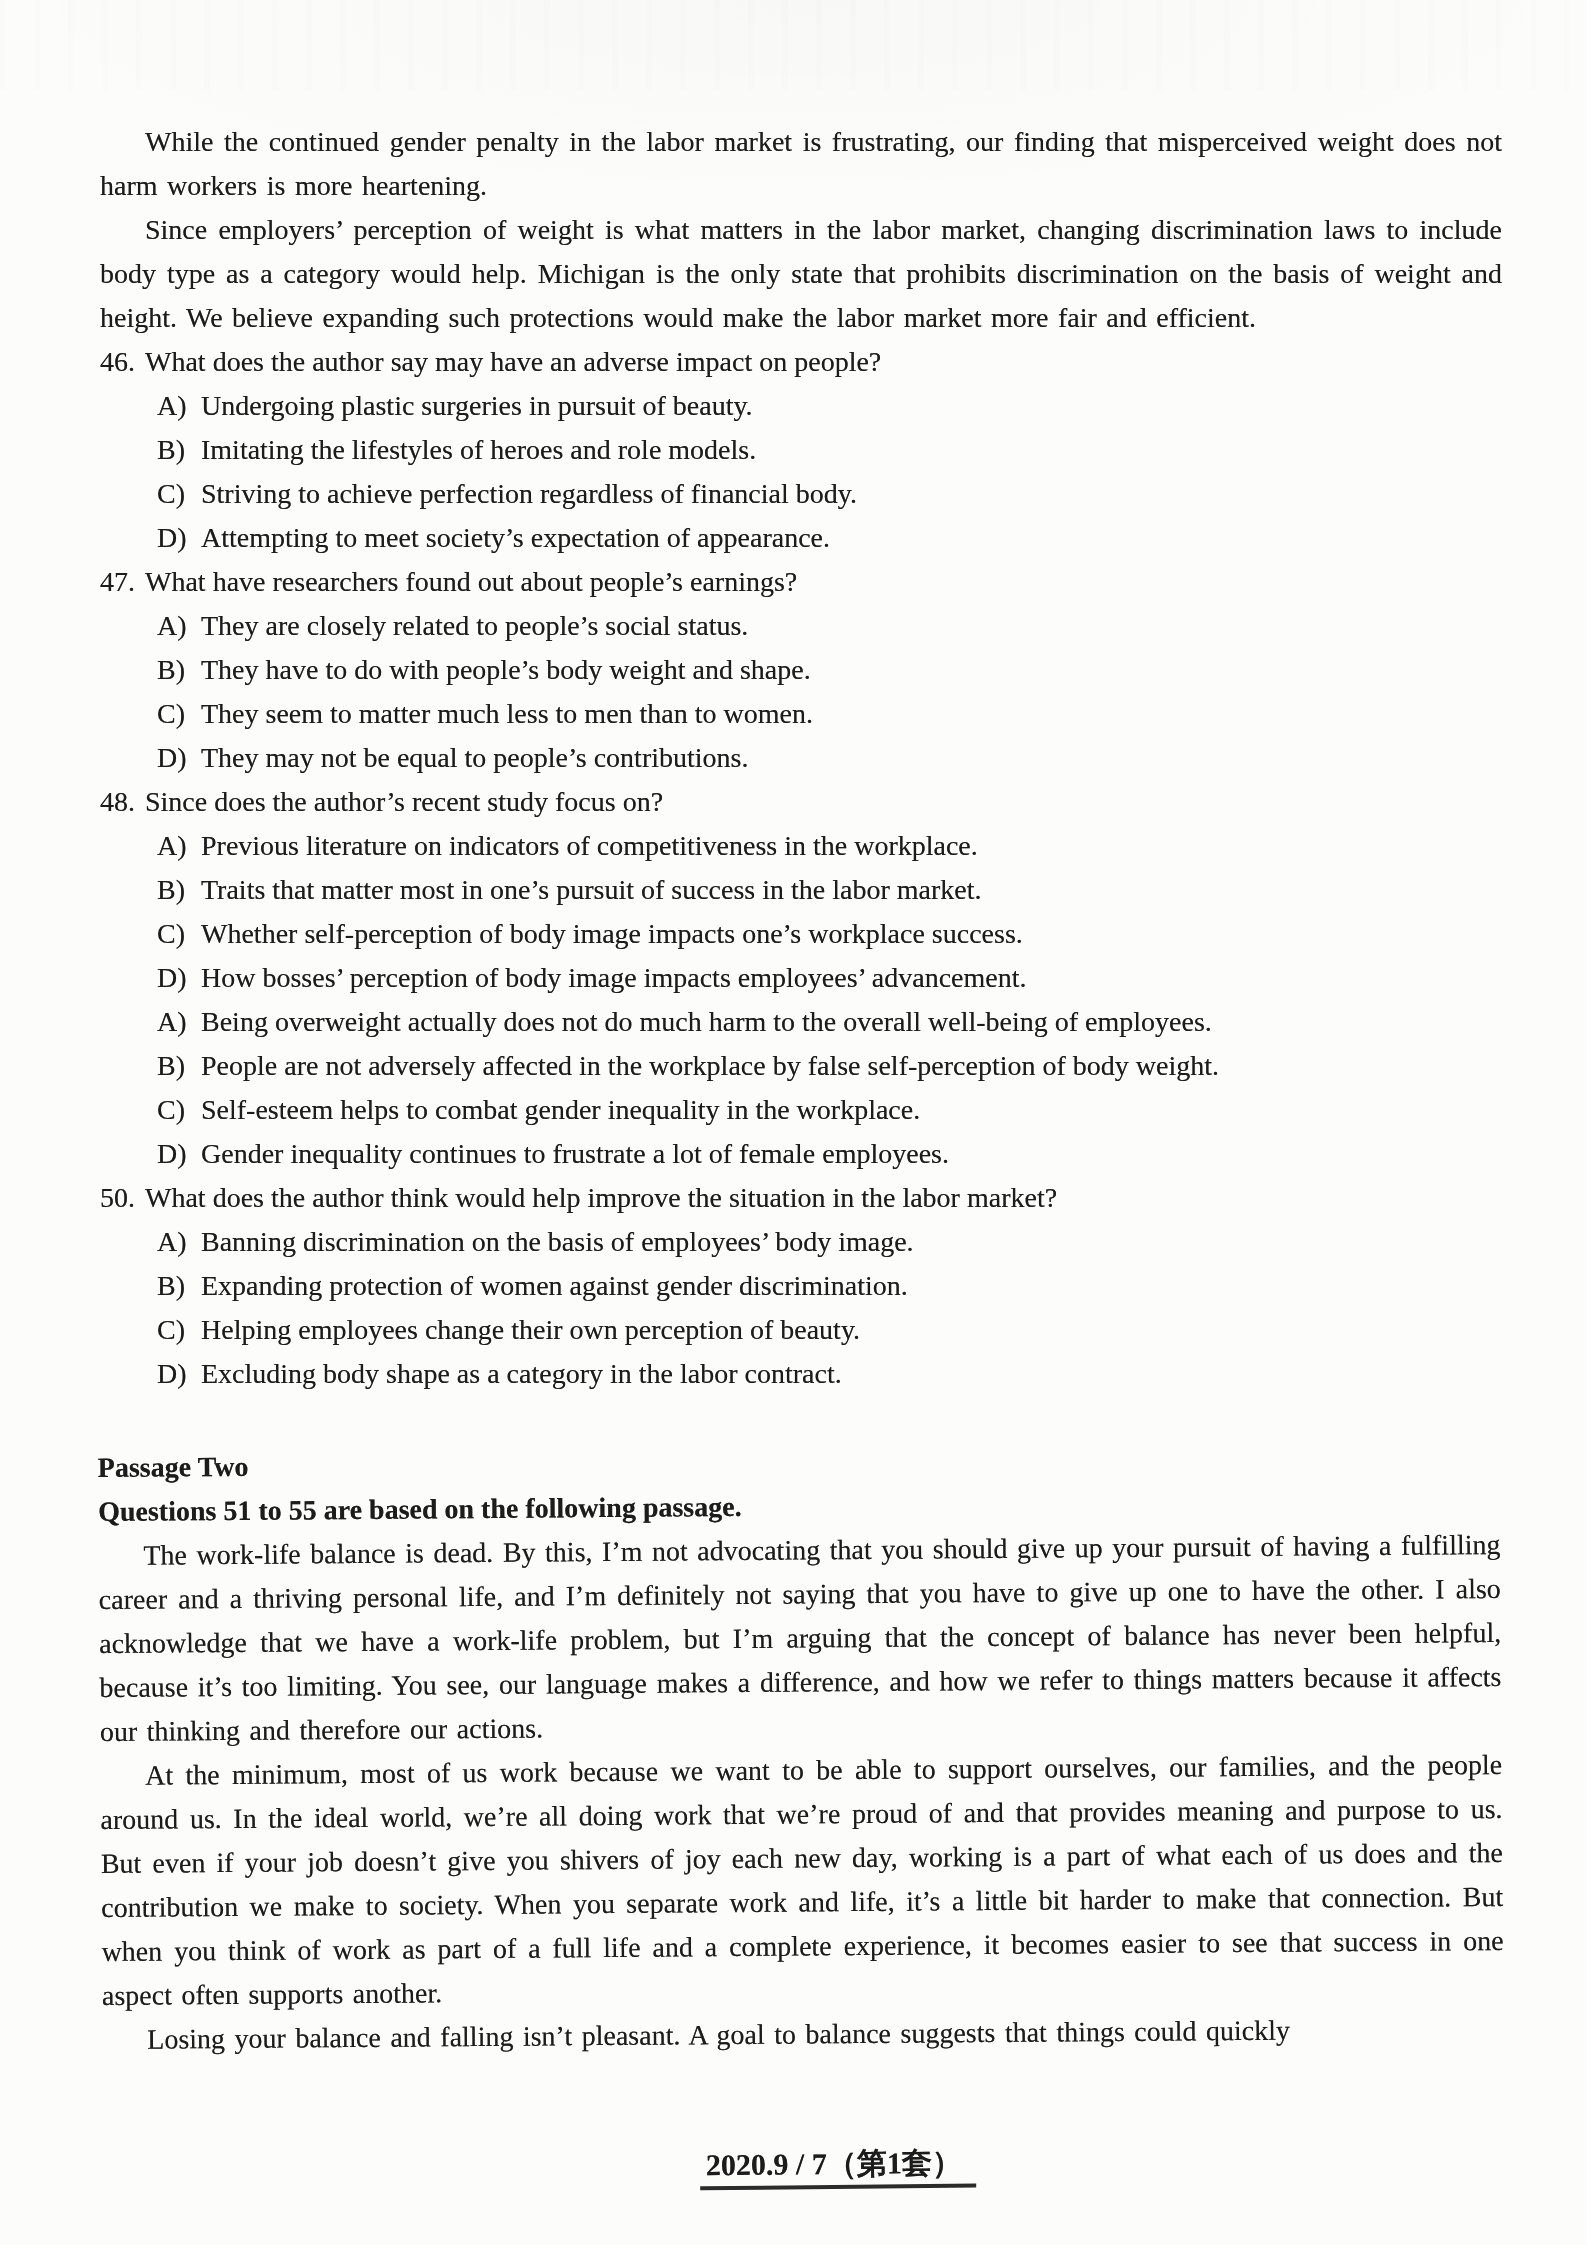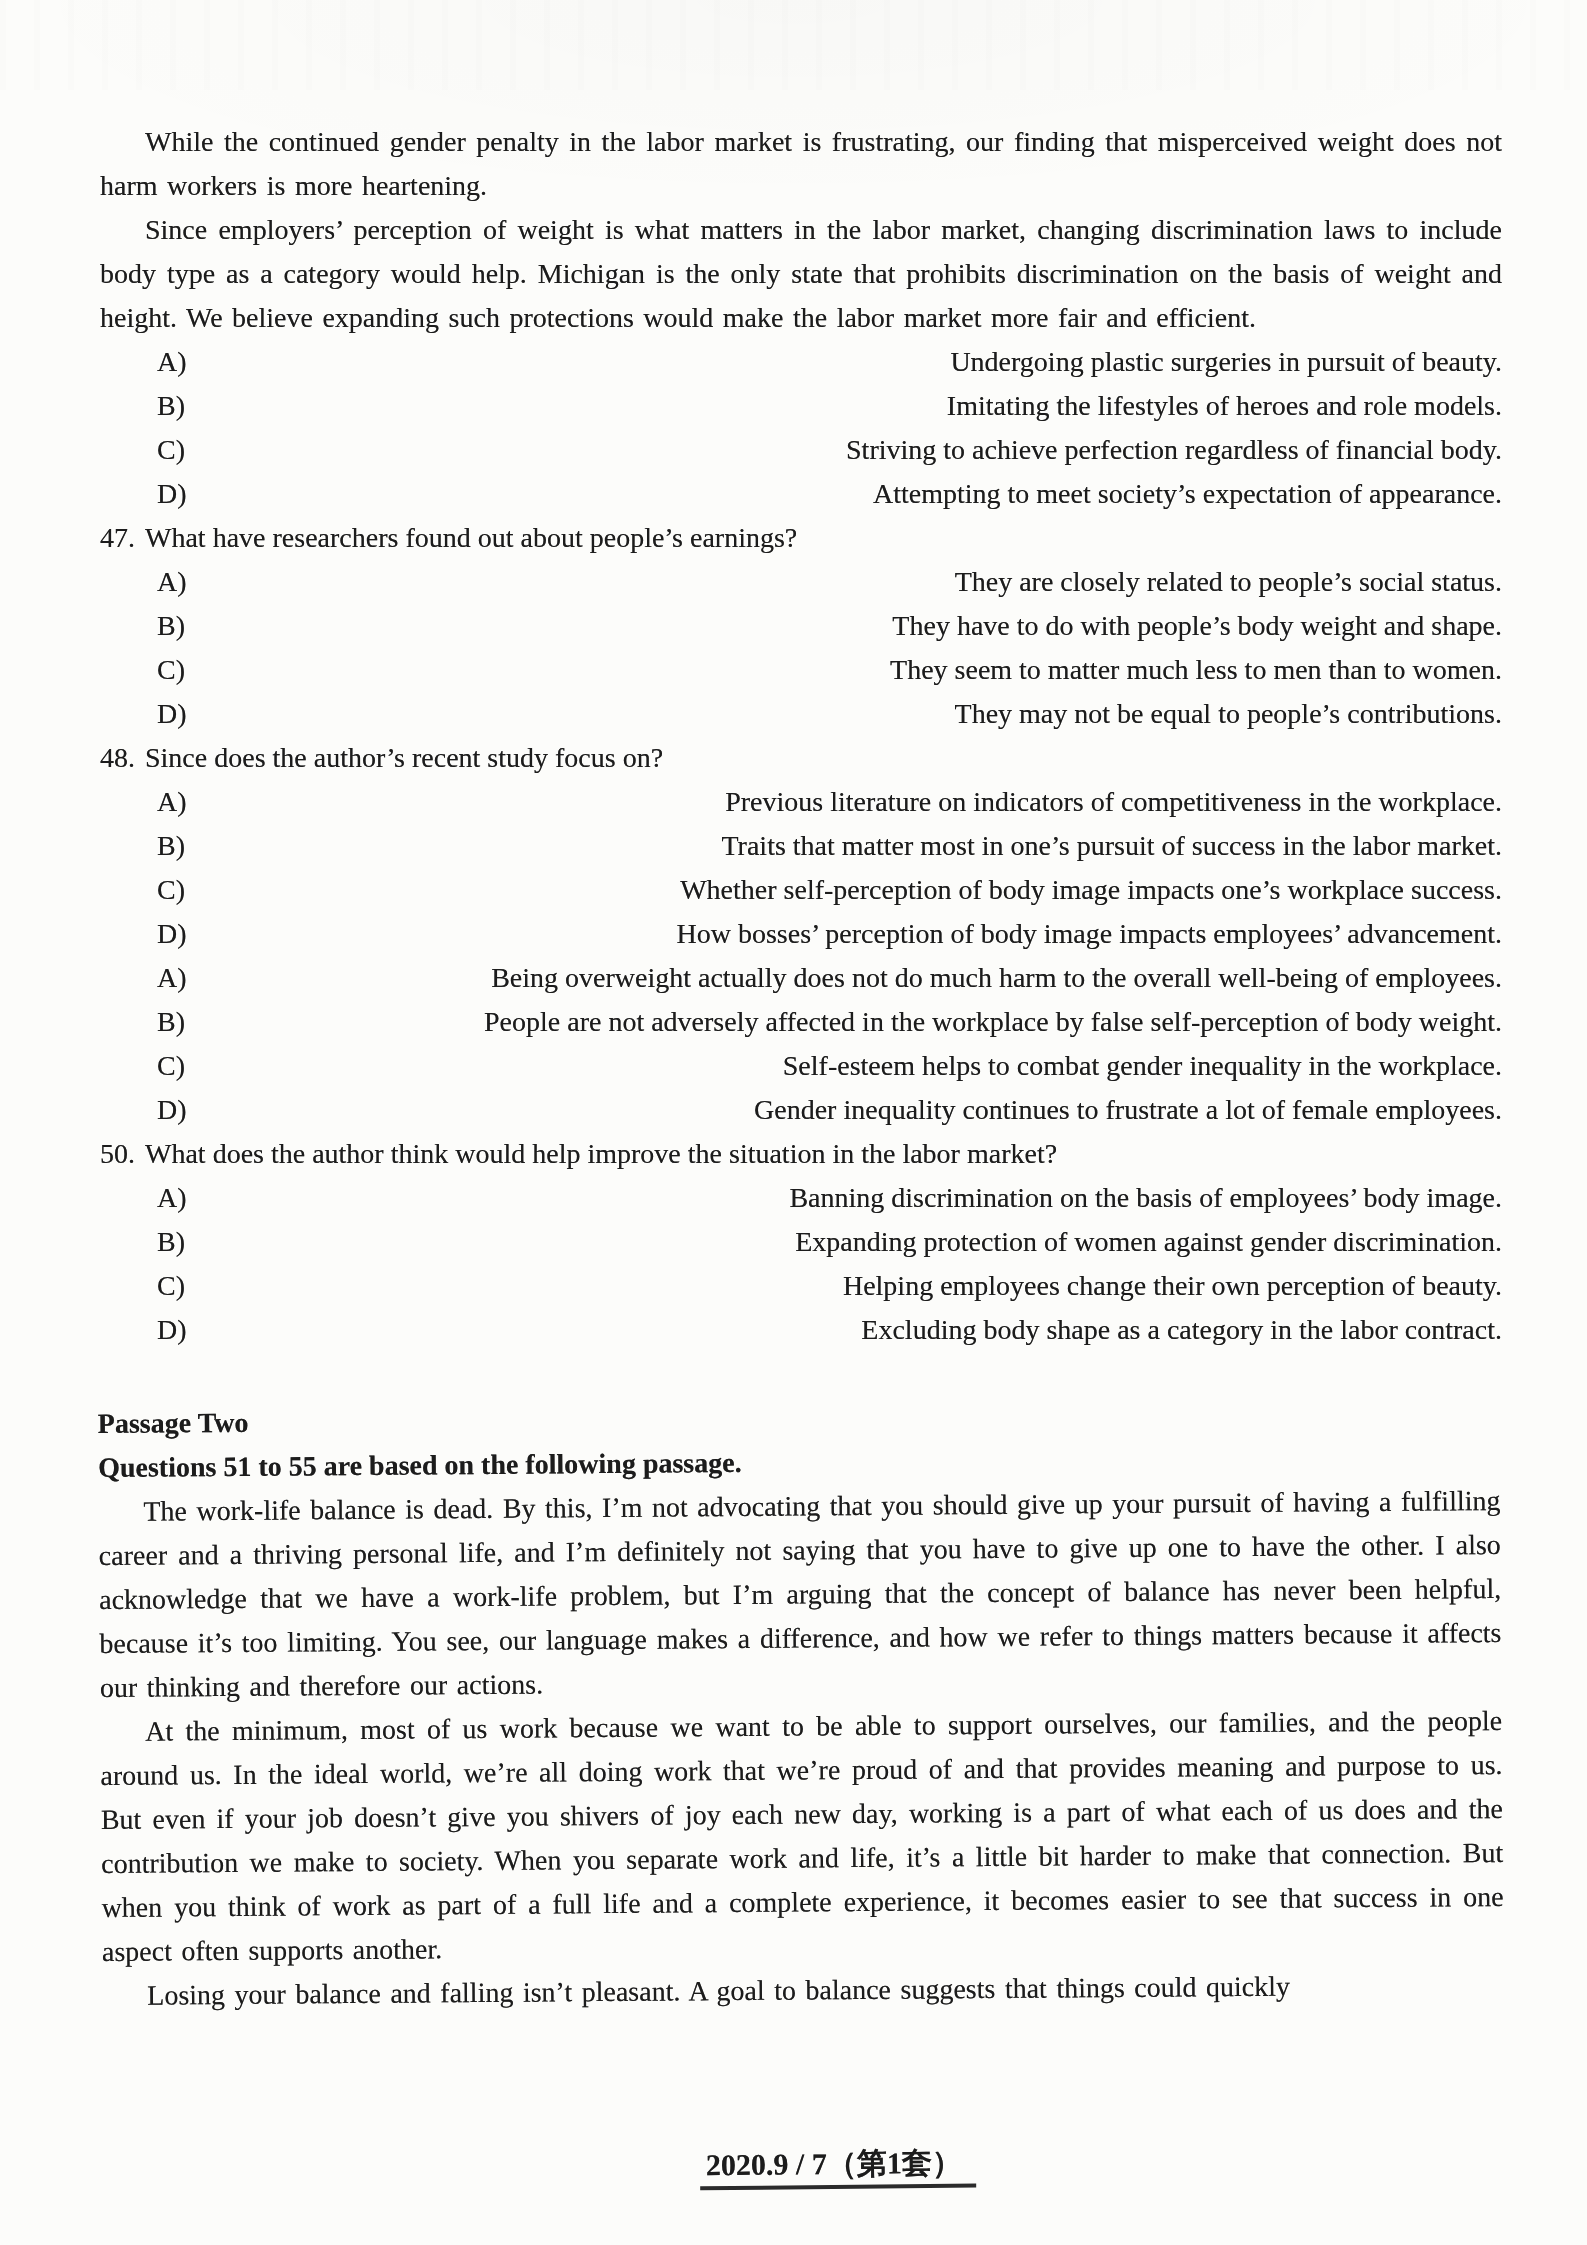--- a/index.html
+++ b/index.html
@@ -26,21 +26,21 @@
   }
   .para{
     margin:0;text-align:justify;text-indent:45px;word-spacing:2.5px;
   }
   .qblock{margin:0;}
   .qline{display:flex;}
   .qnum{flex:0 0 45px;}
   .qtext{flex:1;}
   .opt{display:flex;margin-left:57px;}
   .olabel{flex:0 0 44px;}
-  .otext{flex:1;text-align:right;}
+  .otext{flex:1;}
   .p2-section{transform:rotate(-0.45deg);transform-origin:0 50%;}
   .p2-heading{margin:50px 0 0 0;font-weight:bold;}
   .p2-instruction{margin:0;font-weight:bold;}
   .footer{
     position:absolute;top:2146px;left:0;width:100%;
     display:flex;justify-content:center;padding-left:36px;
   }
   .footer-inner{
     font-weight:bold;font-size:30px;line-height:36px;
     padding:0 14px 3px 6px;
@@ -54,20 +54,24 @@
 
 <div class="page">
   <div class="scan-noise"></div>
 
   <div class="content">
 
     <p class="para">While the continued gender penalty in the labor market is frustrating, our finding that misperceived weight does not harm workers is more heartening.</p>
     <p class="para">Since employers’ perception of weight is what matters in the labor market, changing discrimination laws to include body type as a category would help. Michigan is the only state that prohibits discrimination on the basis of weight and height. We believe expanding such protections would make the labor market more fair and efficient.</p>
 
     <div class="qblock">
+      <div class="qline">
+        <span class="qnum">46.</span>
+        <span class="qtext">What does the author say may have an adverse impact on people?</span>
+      </div>
       <div class="opt">
         <span class="olabel">A)</span>
         <span class="otext">Undergoing plastic surgeries in pursuit of beauty.</span>
       </div>
       <div class="opt">
         <span class="olabel">B)</span>
         <span class="otext">Imitating the lifestyles of heroes and role models.</span>
       </div>
       <div class="opt">
         <span class="olabel">C)</span>

